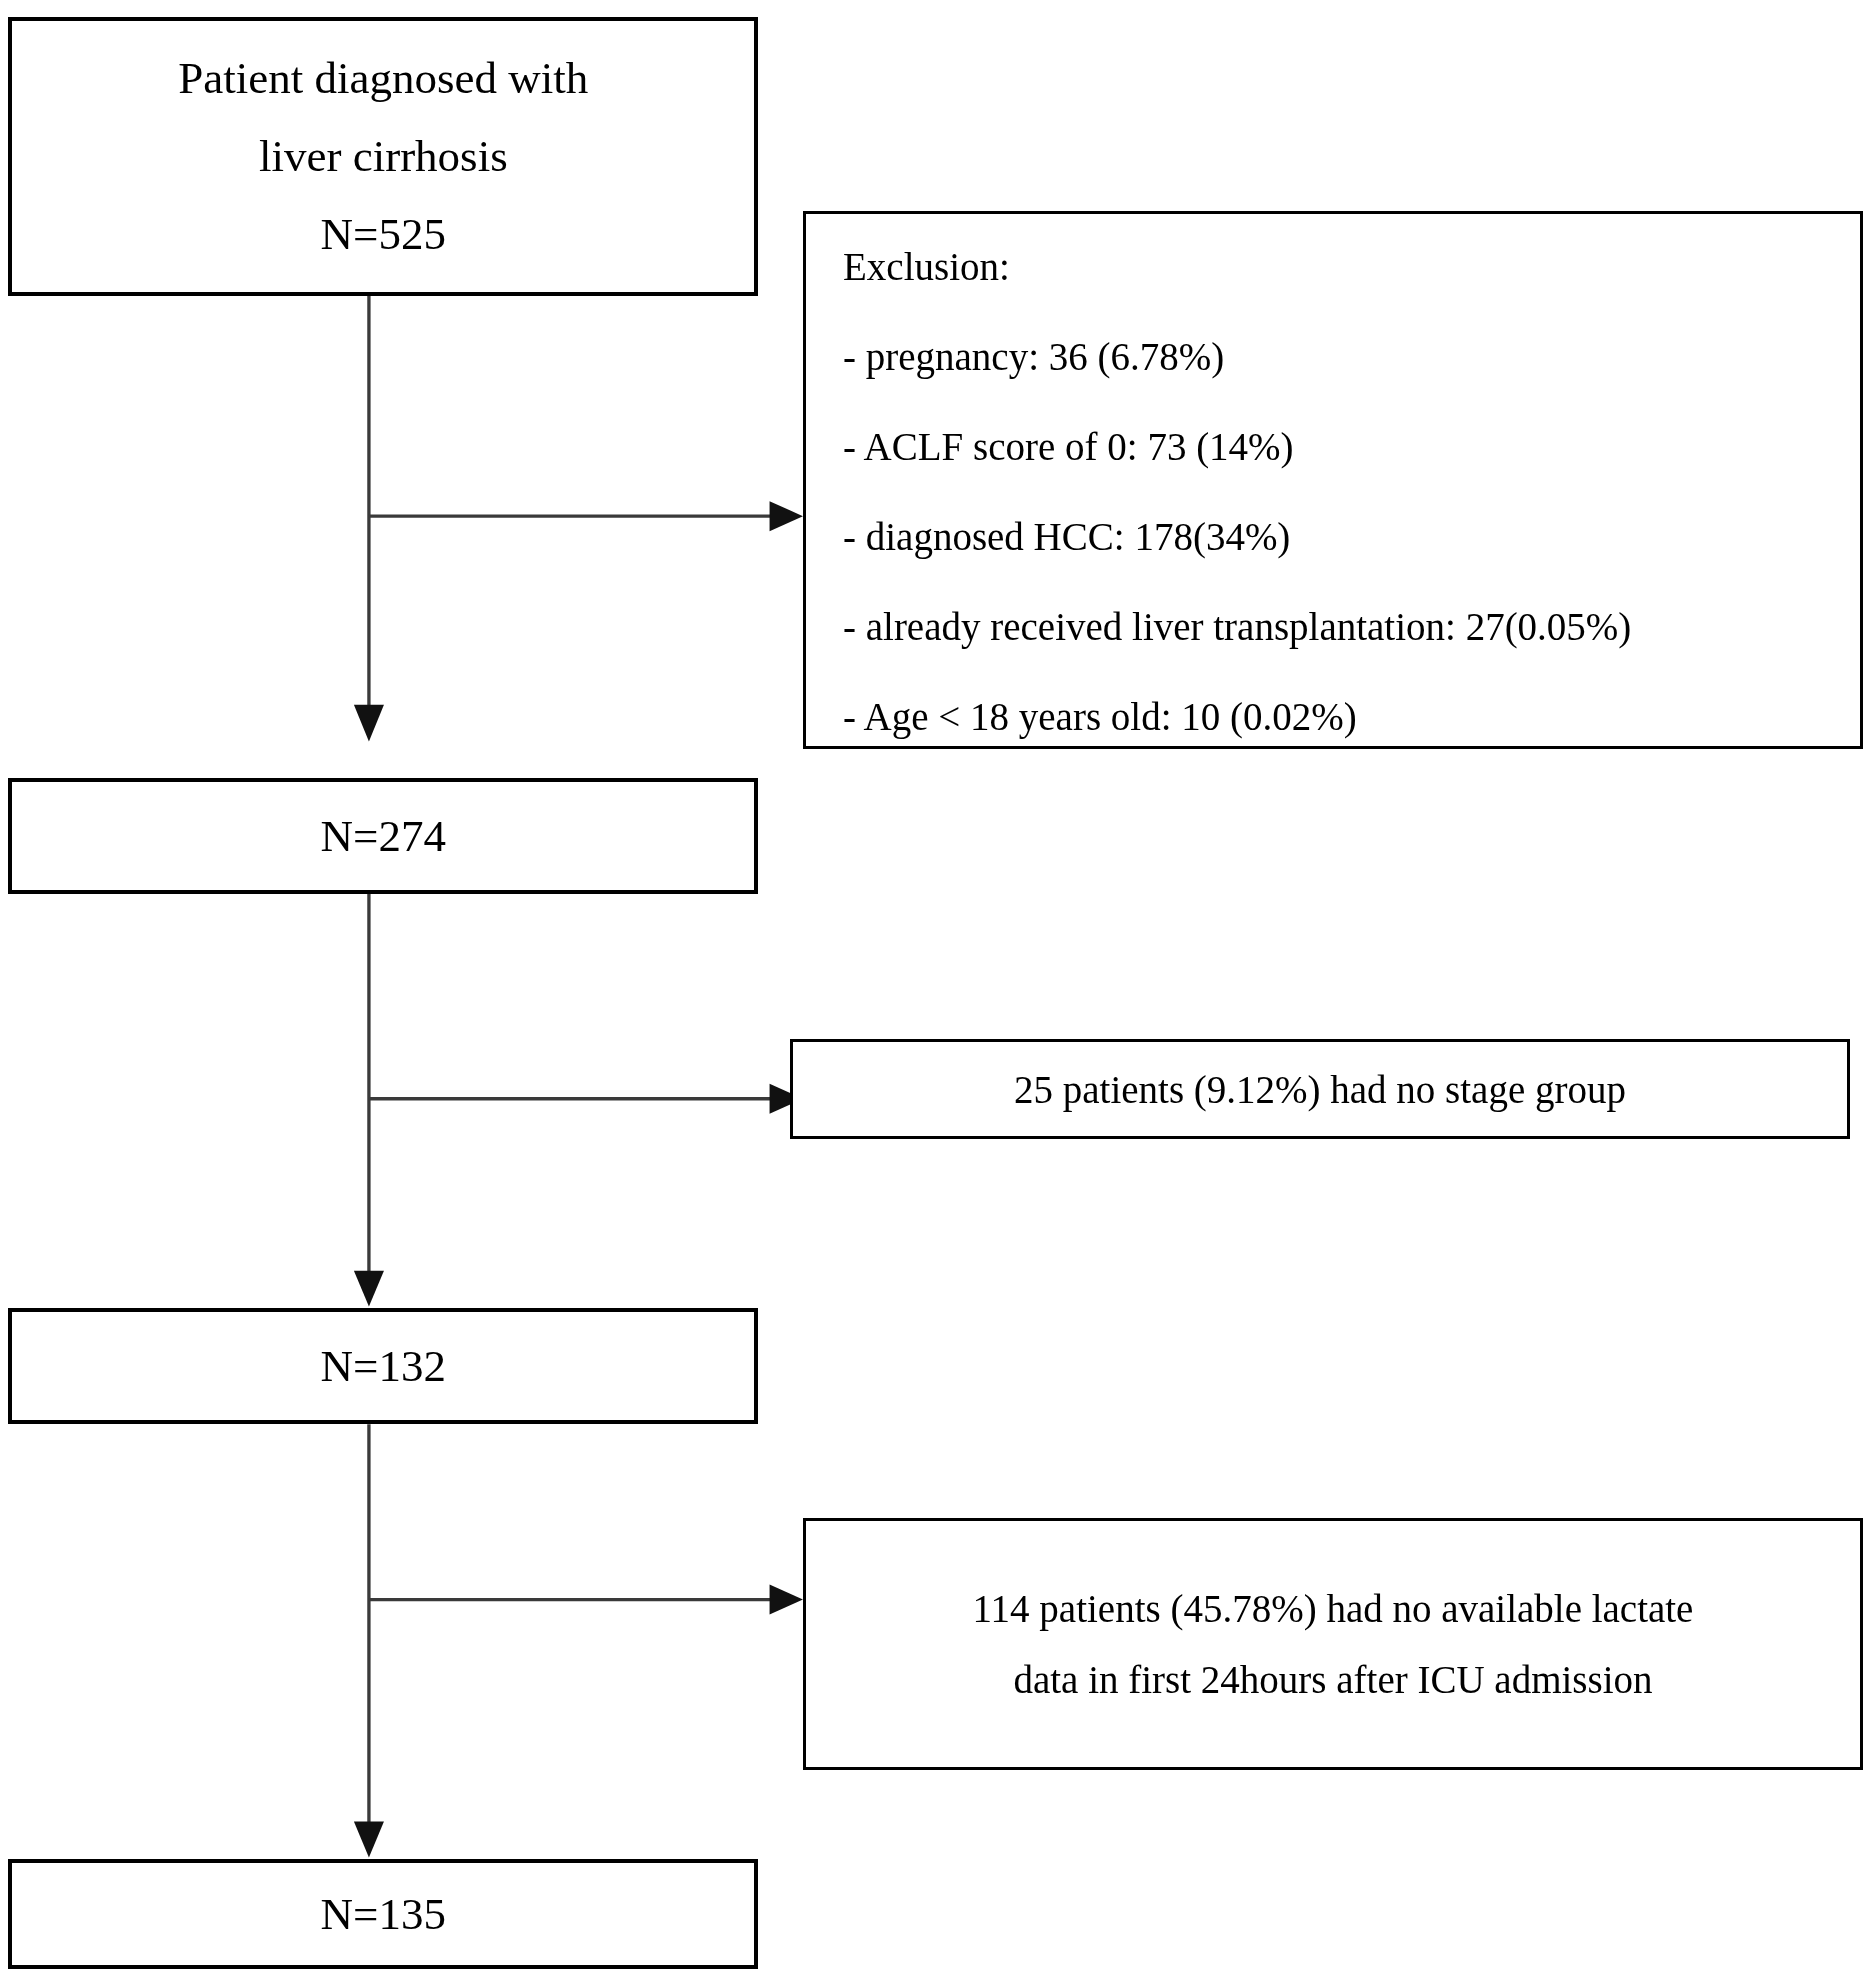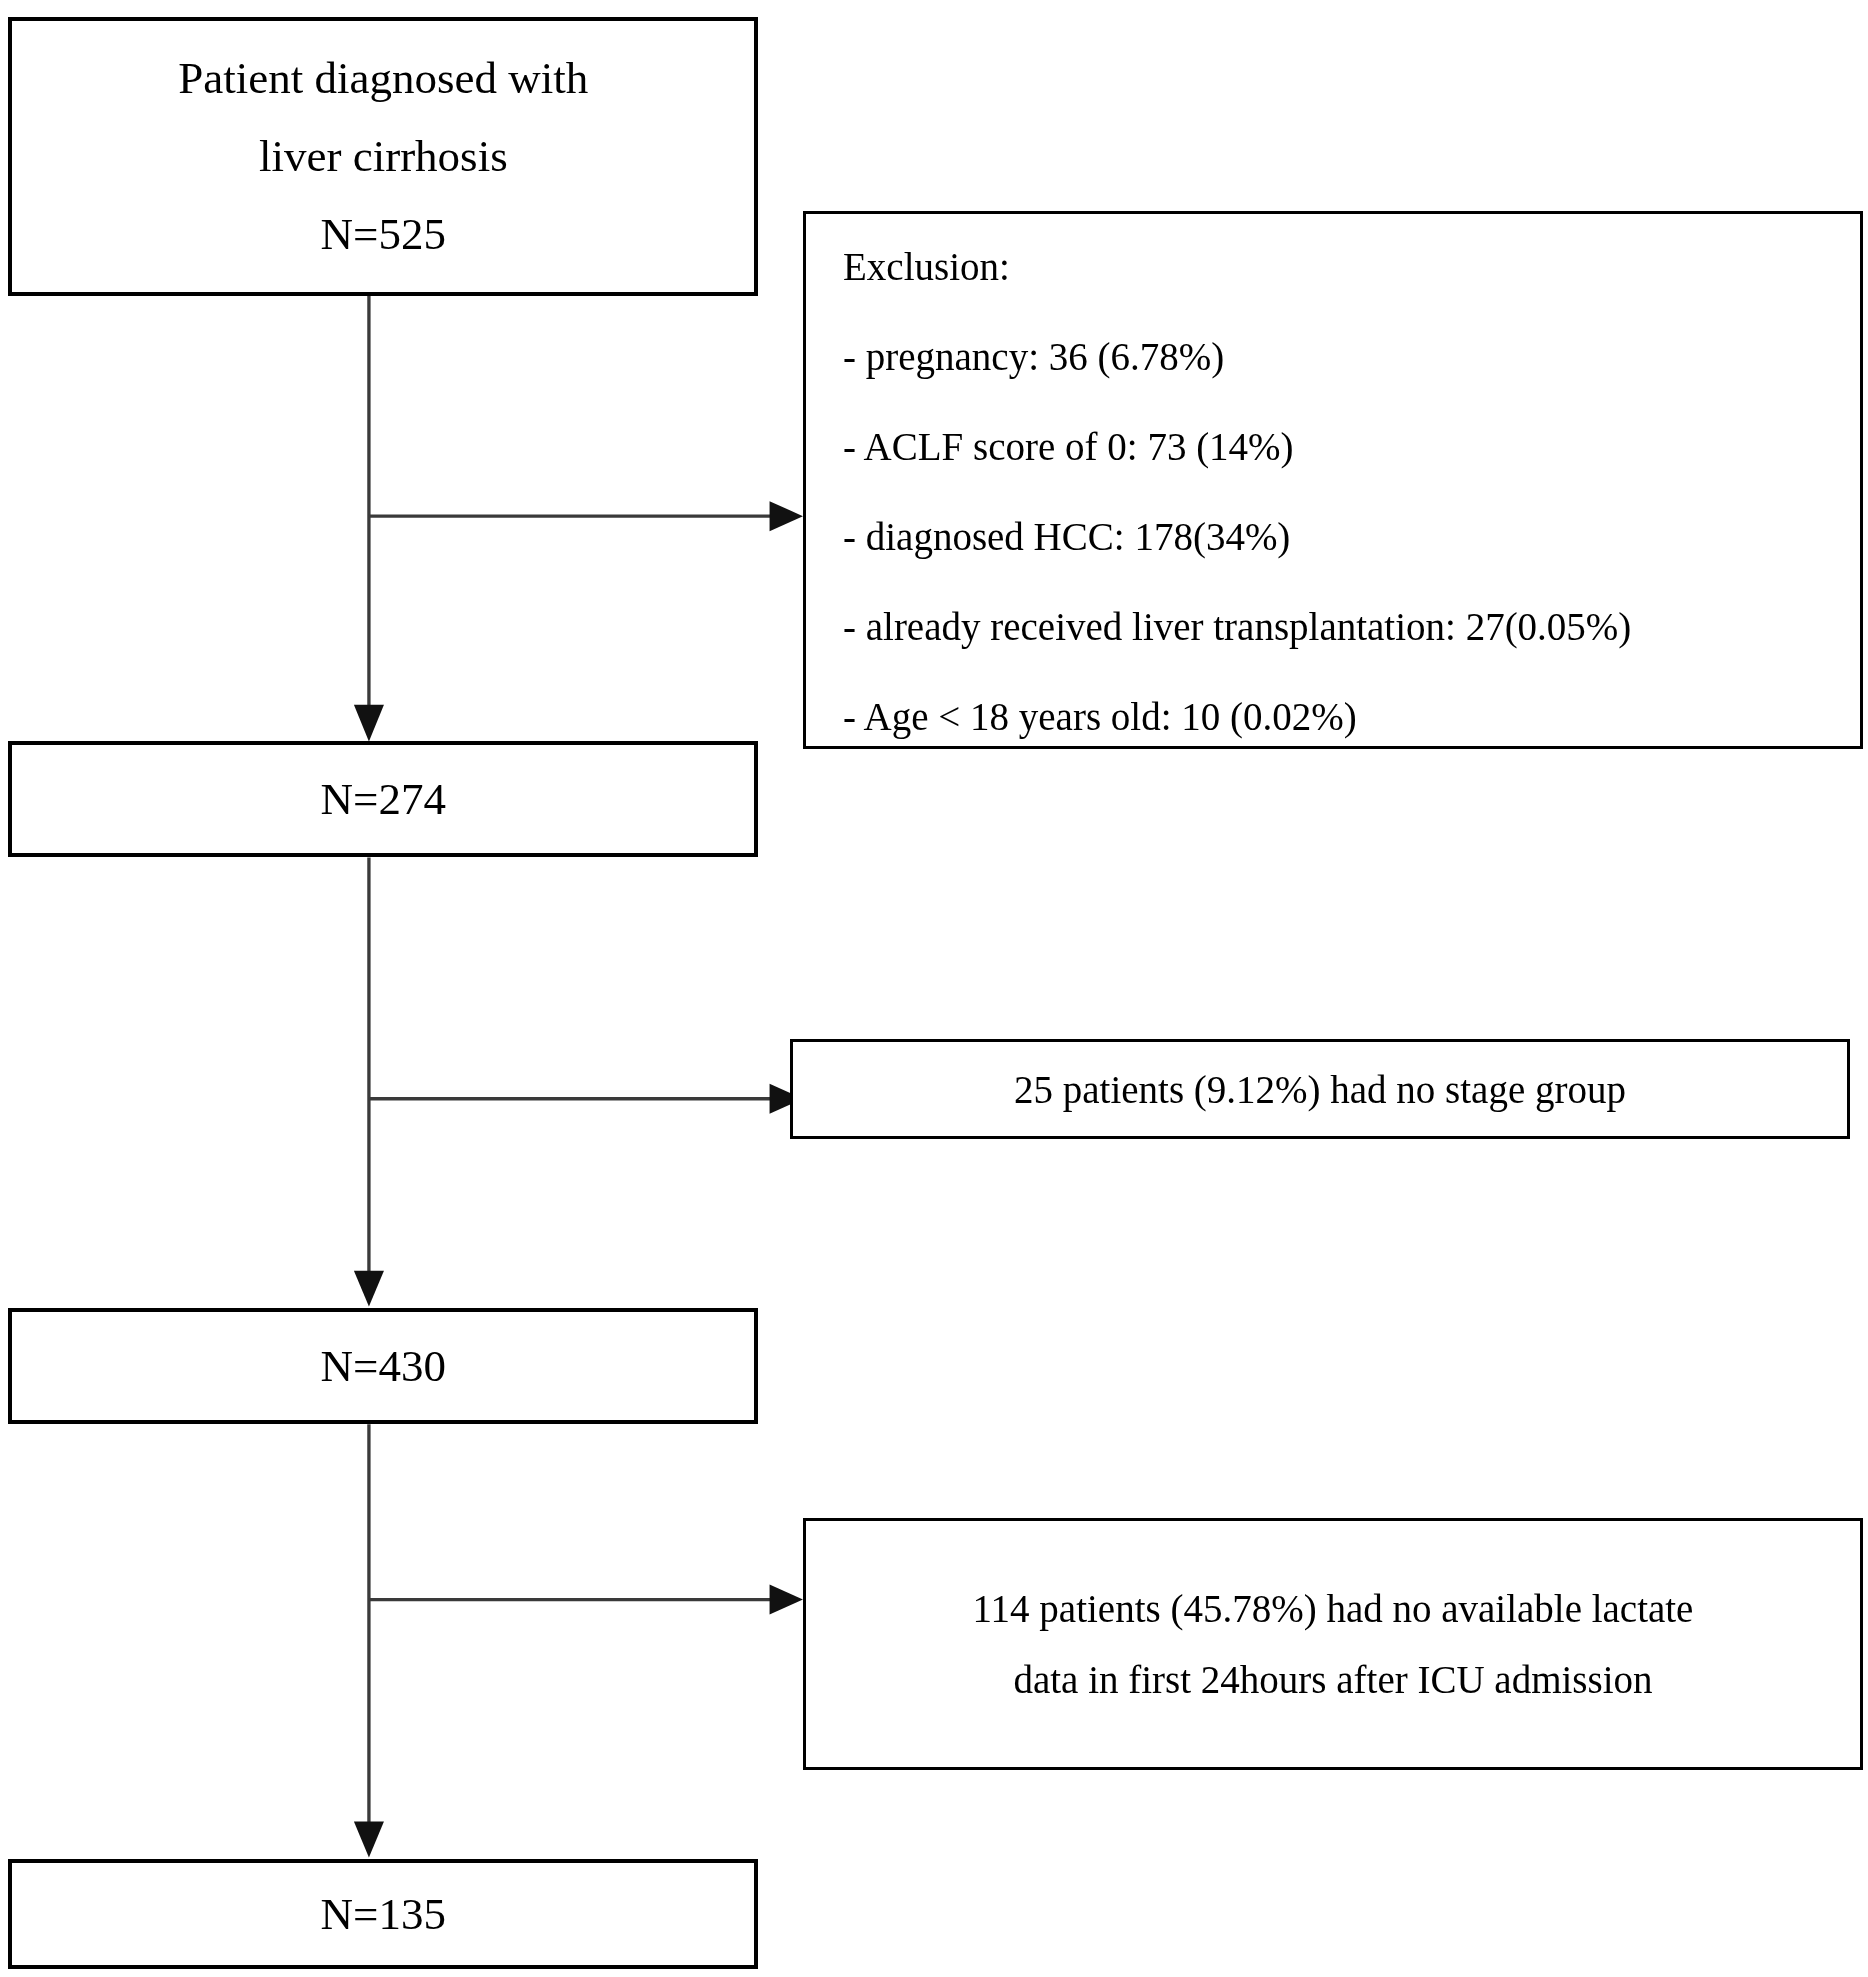--- a/index.html
+++ b/index.html
@@ -111,30 +111,30 @@
 
   <div class="box side exclusion" style="left:803px; top:211px; width:1060px; height:538px;">
     <div class="line">Exclusion:</div>
     <div class="line">- pregnancy: 36 (6.78%)</div>
     <div class="line">- ACLF score of 0: 73 (14%)</div>
     <div class="line">- diagnosed HCC: 178(34%)</div>
     <div class="line">- already received liver transplantation: 27(0.05%)</div>
     <div class="line">- Age &lt; 18 years old: 10 (0.02%)</div>
   </div>
 
-  <div class="box main" style="left:8.3px; top:741px; width:750px; height:116px;">
+  <div class="box main" style="left:8.3px; top:778px; width:750px; height:116px;">
     <div class="line">N=274</div>
   </div>
 
   <div class="box side" style="left:790px; top:1039px; width:1060px; height:100px;">
     <div class="line">25 patients (9.12%) had no stage group</div>
   </div>
 
   <div class="box main" style="left:8.3px; top:1308px; width:750px; height:116px;">
-    <div class="line">N=430</div>
+    <div class="line">N=132</div>
   </div>
 
   <div class="box side" style="left:803px; top:1518px; width:1060px; height:252px;">
     <div class="line">114 patients (45.78%) had no available lactate</div>
     <div class="line">data in first 24hours after ICU admission</div>
   </div>
 
   <div class="box main" style="left:8.3px; top:1859px; width:750px; height:110px;">
     <div class="line">N=135</div>
   </div>

